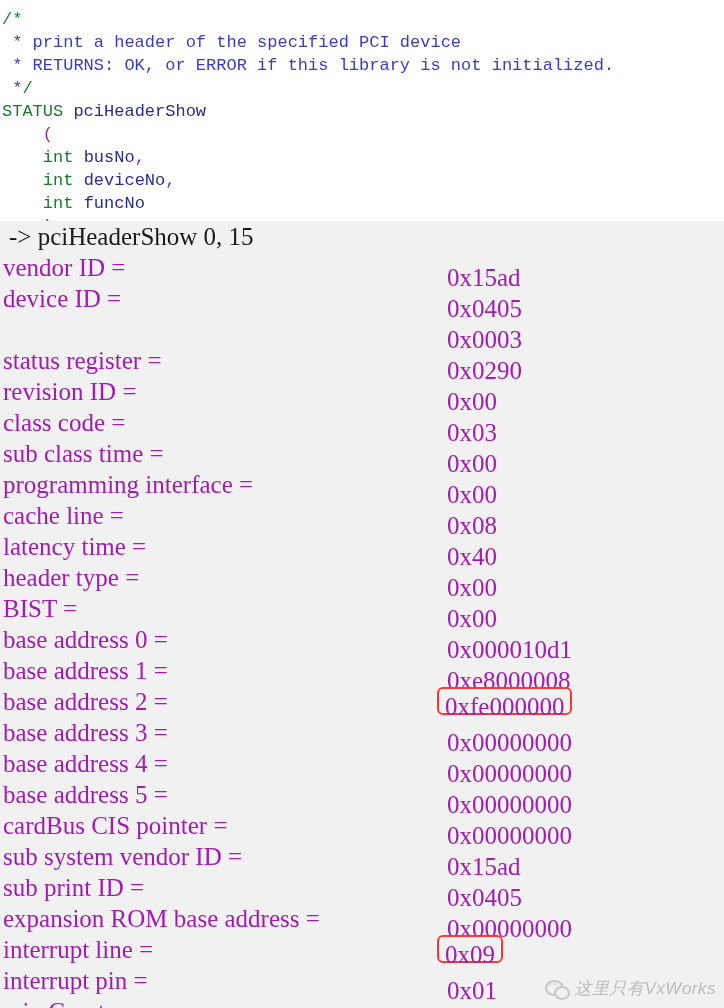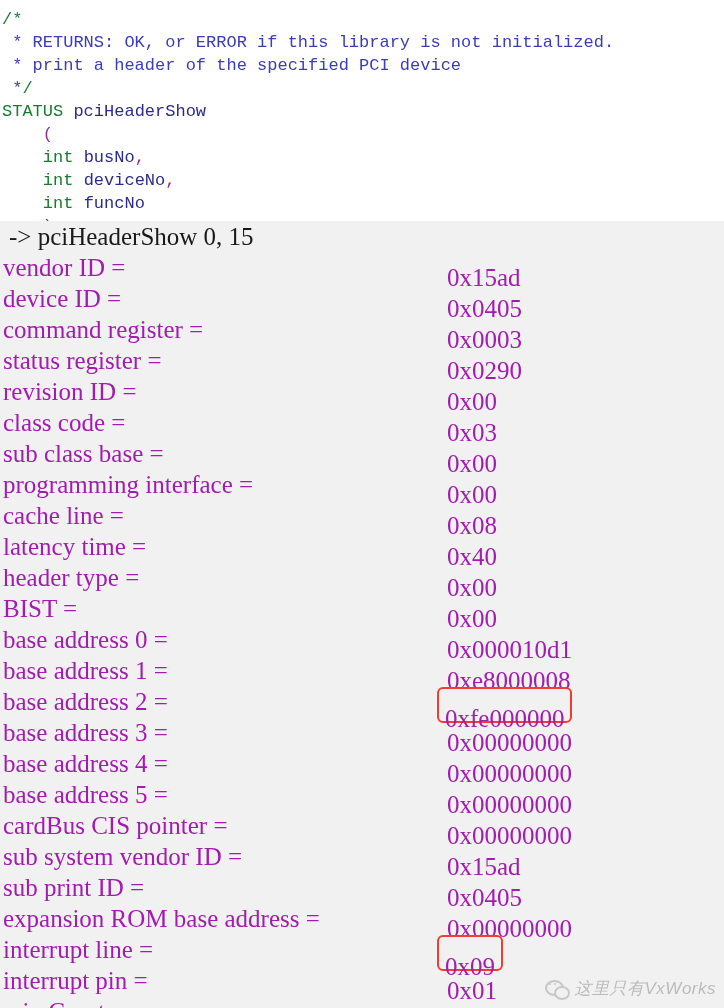--- a/index.html
+++ b/index.html
@@ -83,21 +83,21 @@
   }
   .out-value {
     position: absolute;
     left: 447px;
     top: 10px;
     white-space: pre;
   }
   .out-value.boxed {
     border: 2px solid #f53a30;
     border-radius: 6px;
-    padding: 16px 6px;
+    padding: 4px 6px;
     left: 437px;
     top: 1px;
     height: 28px;
     line-height: 28px;
     box-sizing: border-box;
     background: transparent;
   }
 
   
   #watermark {
@@ -149,41 +149,41 @@
   #watermark .wm-icon .d1 { left: 4px;  top: 5px; }
   #watermark .wm-icon .d2 { left: 9px;  top: 5px; }
 </style>
 </head>
 <body>
 
 <div id="page">
 
   <div id="code-block">
       <div class="code-line"><span class="c-cmark">/*</span></div>
+      <div class="code-line"><span class="c-comment"> * print a header of the specified PCI device</span></div>
       <div class="code-line"><span class="c-comment"> * RETURNS: OK, or ERROR if this library is not initialized.</span></div>
-      <div class="code-line"><span class="c-comment"> * print a header of the specified PCI device</span></div>
       <div class="code-line"><span class="c-comment"> *</span><span class="c-cmark">/</span></div>
       <div class="code-line"><span class="c-type">STATUS</span><span> </span><span class="c-ident">pciHeaderShow</span></div>
       <div class="code-line"><span>    </span><span class="c-punc">(</span></div>
       <div class="code-line"><span>    </span><span class="c-type">int</span><span> </span><span class="c-ident">busNo</span><span class="c-punc">,</span></div>
       <div class="code-line"><span>    </span><span class="c-type">int</span><span> </span><span class="c-ident">deviceNo</span><span class="c-punc">,</span></div>
       <div class="code-line"><span>    </span><span class="c-type">int</span><span> </span><span class="c-ident">funcNo</span></div>
       <div class="code-line"><span>    </span><span class="c-punc">);</span></div>
     </div>
 
   <div id="output-block">
     <div id="prompt-line">-&gt; pciHeaderShow 0, 15</div>
     <div id="rows">
         <div class="out-row"><span class="out-label">vendor ID =</span><span class="out-value">0x15ad</span></div>
         <div class="out-row"><span class="out-label">device ID =</span><span class="out-value">0x0405</span></div>
-        <div class="out-row"><span class="out-label">command register =</span><span class="out-value">0x0003</span></div>
+        <div class="out-row"><span class="out-value">0x0003</span></div>
         <div class="out-row"><span class="out-label">status register =</span><span class="out-value">0x0290</span></div>
         <div class="out-row"><span class="out-label">revision ID =</span><span class="out-value">0x00</span></div>
         <div class="out-row"><span class="out-label">class code =</span><span class="out-value">0x03</span></div>
-        <div class="out-row"><span class="out-label">sub class base =</span><span class="out-value">0x00</span></div>
+        <div class="out-row"><span class="out-label">sub class time =</span><span class="out-value">0x00</span></div>
         <div class="out-row"><span class="out-label">programming interface =</span><span class="out-value">0x00</span></div>
         <div class="out-row"><span class="out-label">cache line =</span><span class="out-value">0x08</span></div>
         <div class="out-row"><span class="out-label">latency time =</span><span class="out-value">0x40</span></div>
         <div class="out-row"><span class="out-label">header type =</span><span class="out-value">0x00</span></div>
         <div class="out-row"><span class="out-label">BIST =</span><span class="out-value">0x00</span></div>
         <div class="out-row"><span class="out-label">base address 0 =</span><span class="out-value">0x000010d1</span></div>
         <div class="out-row"><span class="out-label">base address 1 =</span><span class="out-value">0xe8000008</span></div>
         <div class="out-row"><span class="out-label">base address 2 =</span><span class="out-value boxed">0xfe000000</span></div>
         <div class="out-row"><span class="out-label">base address 3 =</span><span class="out-value">0x00000000</span></div>
         <div class="out-row"><span class="out-label">base address 4 =</span><span class="out-value">0x00000000</span></div>

